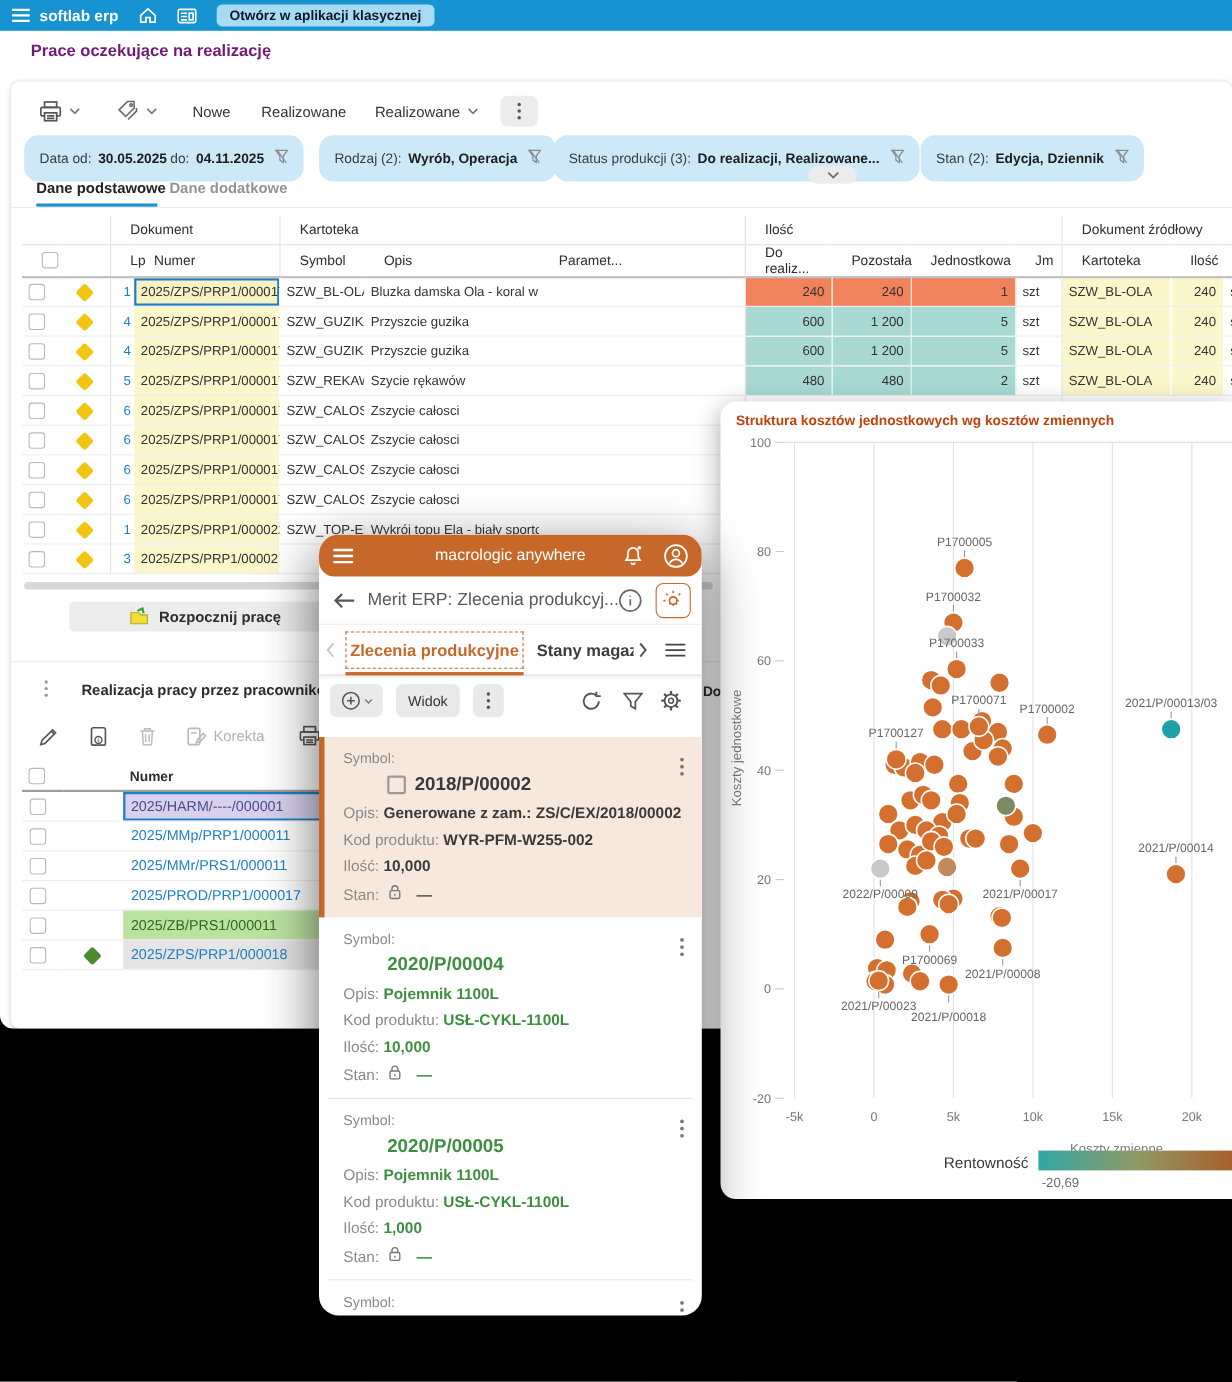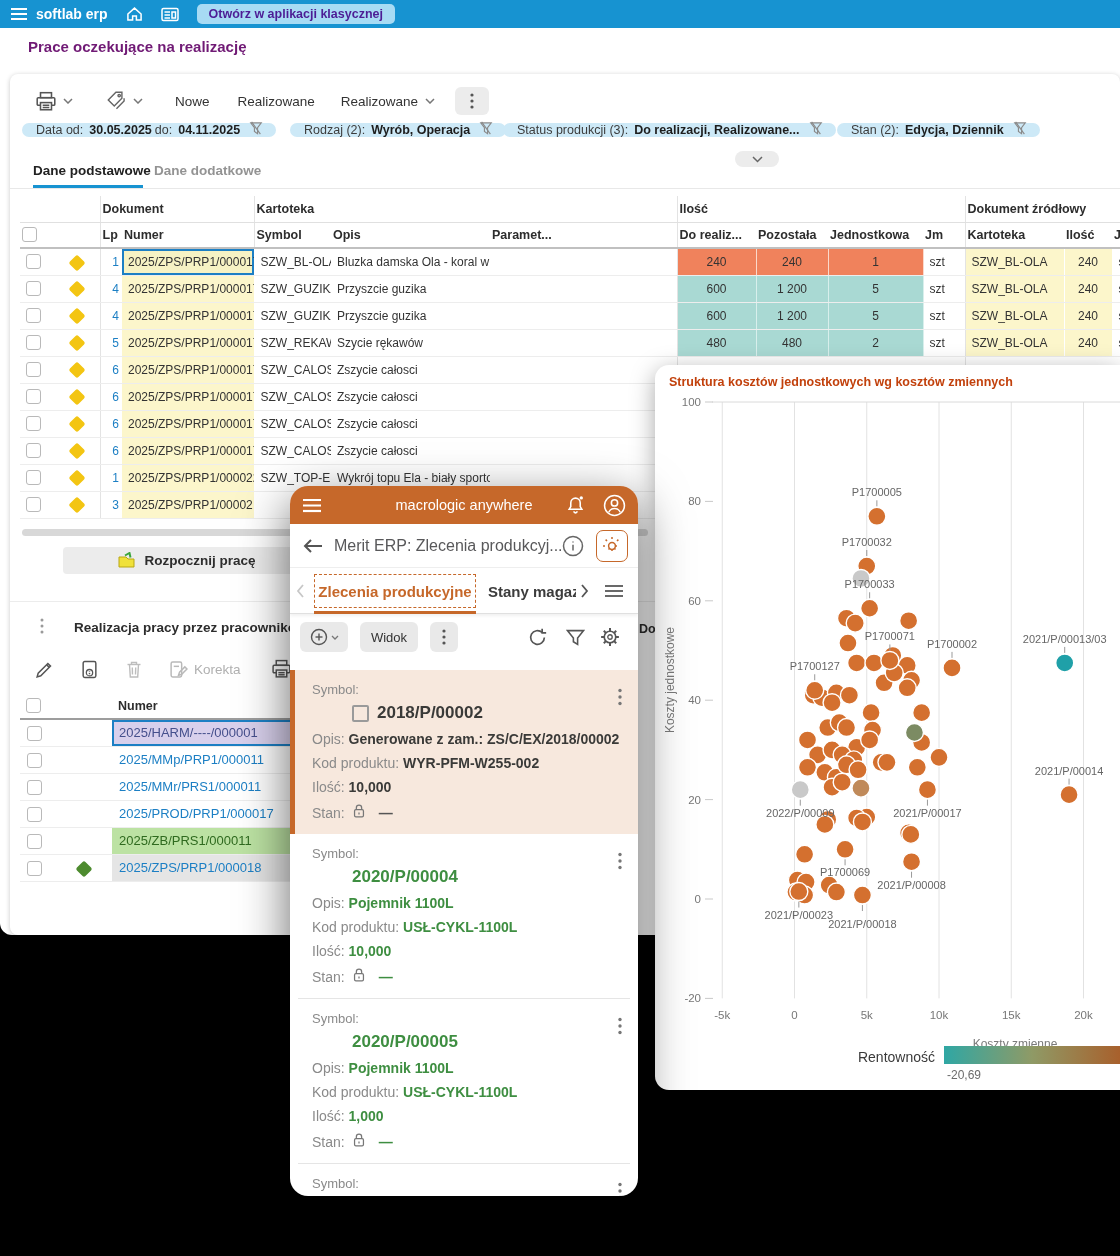--- a/index.html
+++ b/index.html
@@ -7,62 +7,62 @@
   body { background:#000; position:relative; font-family:"Liberation Sans",sans-serif; overflow:hidden; color:#333; }
 
   
   #browser { position:absolute; left:0; top:0; width:1120px; height:935px; background:#fff;
              border-radius:0 0 12px 12px; overflow:hidden; }
   #topbar { position:absolute; left:0; top:0; width:100%; height:28px; background:#1793d1;
             display:flex; align-items:center; color:#fff; }
   #topbar .burger { margin-left:10px; }
   #topbar .brand { font-size:14px; font-weight:700; margin-left:8px; }
   #topbar .tb-ic { margin-left:18px; display:flex; align-items:center; }
-  .open-classic { margin-left:18px; background:#a7dbf4; color:#4c1d95; font-size:12.5px; font-weight:700;
+  .open-classic { margin-left:18px; background:#a7dbf4; color:#0f172a; font-size:12.5px; font-weight:700;
                   padding:3px 12px; border-radius:5px; border:none; }
   #pagetitle { position:absolute; left:28px; top:38px; font-size:15px; font-weight:700; color:#701a75; }
 
   
   #maincard { position:absolute; left:10px; top:74px; width:1110px; height:861px; background:#fff;
               border-radius:8px; box-shadow:0 1px 5px rgba(0,0,0,.22); overflow:hidden; }
 
   .icon-btn { display:inline-flex; align-items:center; color:#555; }
   .txt-btn { font-size:13.5px; font-weight:500; color:#333; background:none; border:none; }
   .kebab-pill { background:#ececec; border-radius:6px; width:34px; height:28px;
                 display:flex; align-items:center; justify-content:center; }
 
   #main-toolbar { position:absolute; left:0; top:12px; height:30px; width:100%; display:flex; align-items:center; }
   #main-toolbar > * { margin-left:0;text-align:center; }
 
-  .chip { position:absolute; height:14px; background:#cde9f7; border-radius:13px; display:flex;
+  .chip { position:absolute; height:42px; background:#cde9f7; border-radius:13px; display:flex;
           align-items:center; padding:0 10px 0 14px; font-size:12.5px; color:#3c3c3c; white-space:nowrap; }
   .chip b { color:#1d1d1d; margin:0 3px; font-weight:700; }
   .chip span { margin-right:3px; }
   .chip svg { margin-left:6px; }
   .expander { position:absolute; left:725px; top:77px; width:44px; height:16px; background:#ececec;
               border-radius:8px; display:flex; align-items:center; justify-content:center; }
 
   .tab { position:absolute; top:89px; font-size:13.5px; font-weight:700; }
   .tab.active { color:#222; }
   .tab.inactive { color:#939393; }
   .tab-underline { position:absolute; left:23px; top:111px; width:110px; height:3px; background:#1793d1; }
   .tabs-divider { position:absolute; left:0; top:114px; width:1110px; height:1px; background:#e8e8e8; }
 
   
   #main-table { position:absolute; left:10px; top:122px; width:1104px; border-collapse:collapse; table-layout:fixed;
                 font-size:12px; }
-  #main-table th { font-size:12.5px; font-weight:700; text-align:left; padding:0 2px; height:26px; color:#2d2d2d; }
+  #main-table th { font-size:12.5px; font-weight:400; text-align:left; padding:0 18px; height:26px; color:#2d2d2d; }
   #main-table thead tr.grp-row th { border-bottom:1px solid #e0e0e0; }
   #main-table thead tr.col-row th { border-bottom:2px solid #c0c0c0; }
   #main-table th.gsep, #main-table td.gsep { border-left:1px solid #e3e3e3; }
   #main-table tbody td { height:27px; border-bottom:1px solid #ededed; padding:0 6px; white-space:nowrap; overflow:hidden; }
   td.c-lp { color:#1c7fc4; text-align:right; padding-right:3px !important; }
   td.yellow { background:#fcf6cb; border-right:1px solid #fff; }
   td.sel { box-shadow:inset 0 0 0 2px #1c7fc4; background:#f6f2c4; }
-  td.c-num { text-align:center; }
+  td.c-num { text-align:right; }
   td.qo { background:#f0825c; border-right:1px solid #fbd9cb; }
   td.qt { background:#a9d9d3; border-right:1px solid #d8efec; }
   .cb { display:inline-block; width:15px; height:15px; border:1.5px solid #b9b9b9; border-radius:3px; background:#fff; vertical-align:middle; }
   .dia { display:inline-block; width:12px; height:12px; background:#f3c512; border-radius:2px; transform:rotate(45deg); vertical-align:middle; }
   .dia.green { background:#4d8b2f; }
   #hscroll { position:absolute; left:12px; top:455px; width:626px; height:7px; background:#d8d8d8; border-radius:4px; }
 
   #start-btn { position:absolute; left:53px; top:473px; width:247px; height:27px; background:#ececec; border:none;
                border-radius:4px; font-size:13.5px; font-weight:700; color:#2e2e2e; display:flex; align-items:center;
                justify-content:center; gap:8px; font-family:inherit; }
@@ -94,21 +94,21 @@
   #xlab { position:absolute; left:260px; top:672px; width:200px; text-align:center; font-size:12px; color:#7a7a7a; }
   #plot { position:absolute; left:0; top:0; }
   #legend-label { position:absolute; left:150px; top:684px; width:130px; text-align:right; font-size:14px; color:#3a3a3a; }
   #legend-bar { position:absolute; left:289px; top:681px; width:176px; height:18px; }
   #legend-min { position:absolute; left:292px; top:703px; font-size:12px; color:#6c6c6c; }
 
   
   #phone { position:absolute; left:290px; top:486px; width:348px; height:710px; background:#fff;
            border-radius:18px; box-shadow:0 16px 50px rgba(0,0,0,.6); z-index:6; overflow:hidden; }
   #phone-header { position:absolute; left:0; top:0; width:100%; height:38px; background:#c6682a;
-                  display:flex; align-items:center; color:#fff; }
+                  display:flex; align-items:center; color:#fff;border-radius:14px; }
   #phone-header .ph-title { position:absolute; left:0; right:0; text-align:center; font-size:14.5px; }
   #phone-nav { position:absolute; left:0; top:38px; width:100%; height:44px; display:flex; align-items:center;
                border-bottom:1px solid #eee; }
   #screen-title { font-size:16px; color:#58585a; margin-left:10px; white-space:nowrap; }
   .sun-box { position:absolute; right:10px; width:32px; height:32px; border:1.5px solid #c6682a; border-radius:7px;
              display:flex; align-items:center; justify-content:center; }
   #phone-tabs { position:absolute; left:0; top:82px; width:100%; height:46px; display:flex; align-items:center;
                 border-bottom:1px solid #e0e0e0; box-shadow:0 2px 3px rgba(0,0,0,.06); }
   .ptab-active { position:absolute; left:24px; top:6px; width:162px; height:34px; border:1px dashed #c6682a;
                  display:flex; align-items:center; justify-content:center; color:#c6682a; font-size:15px; font-weight:700; }

